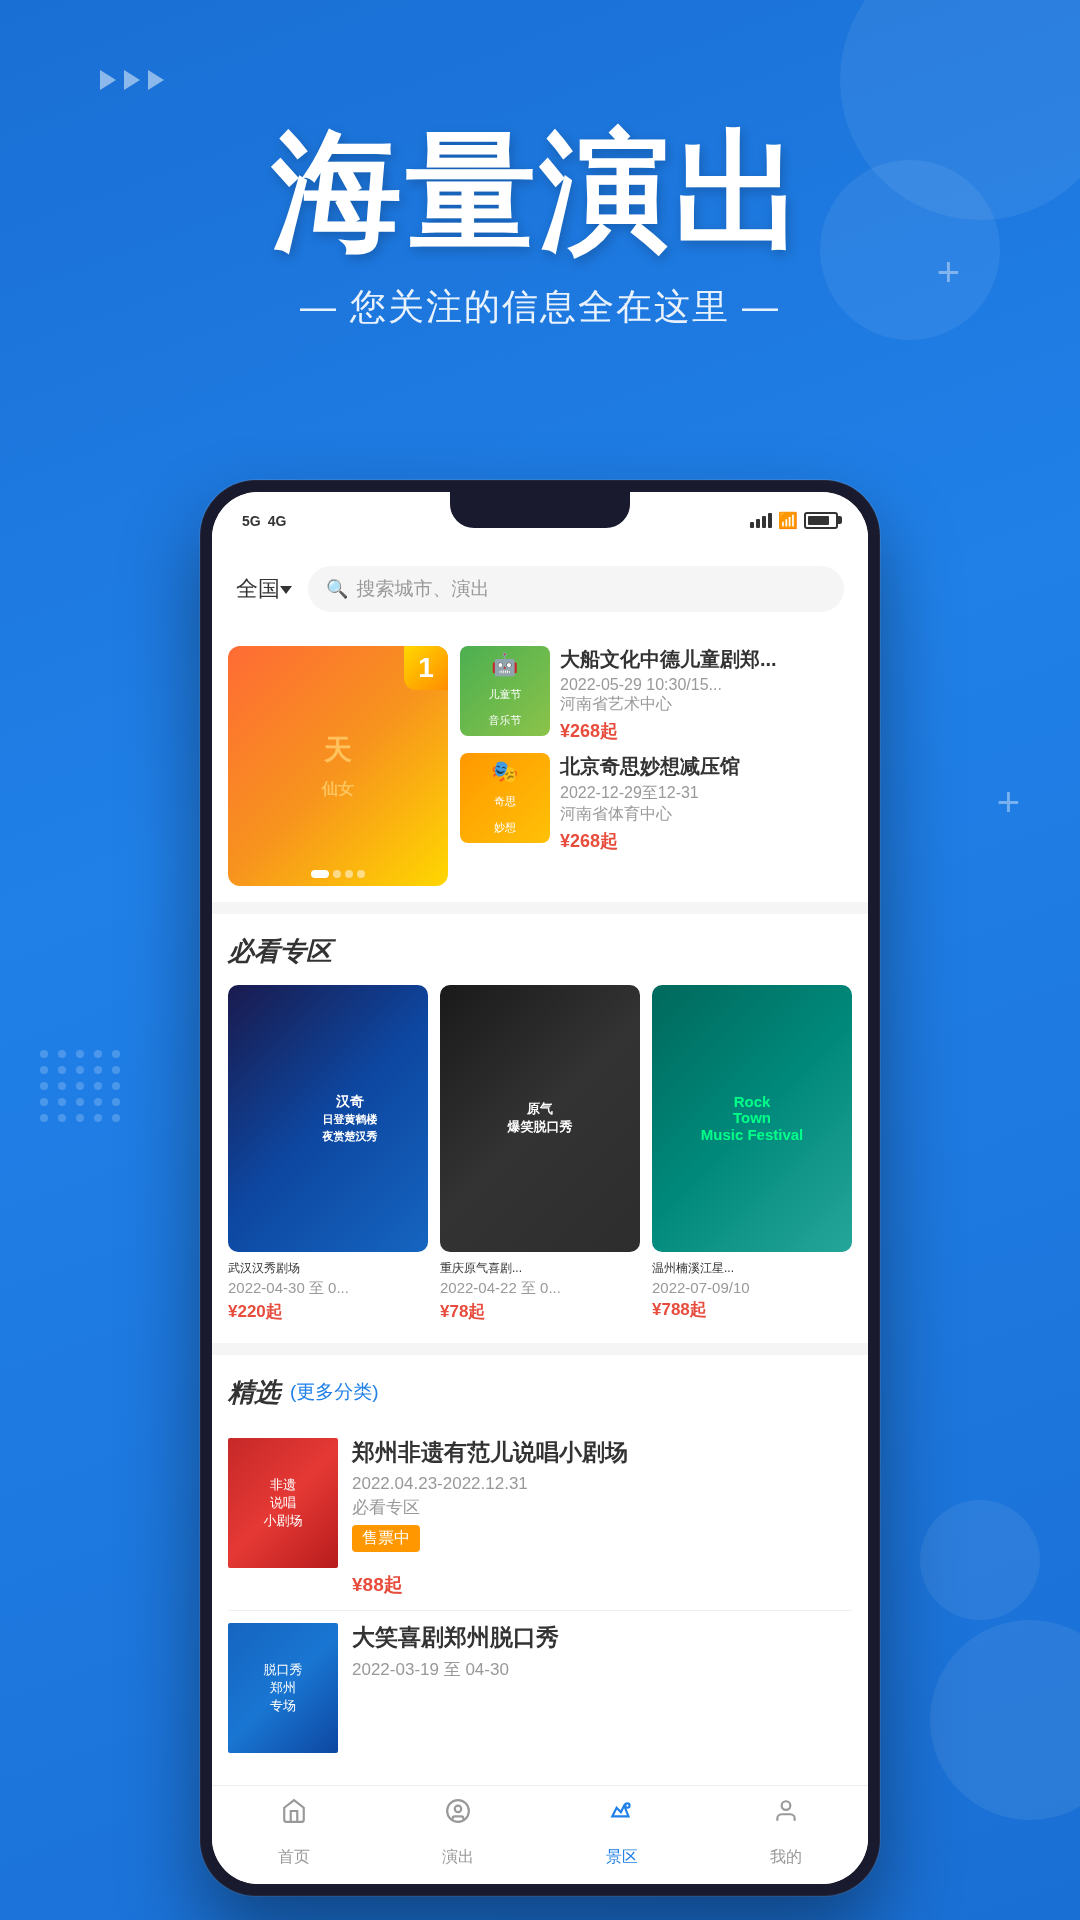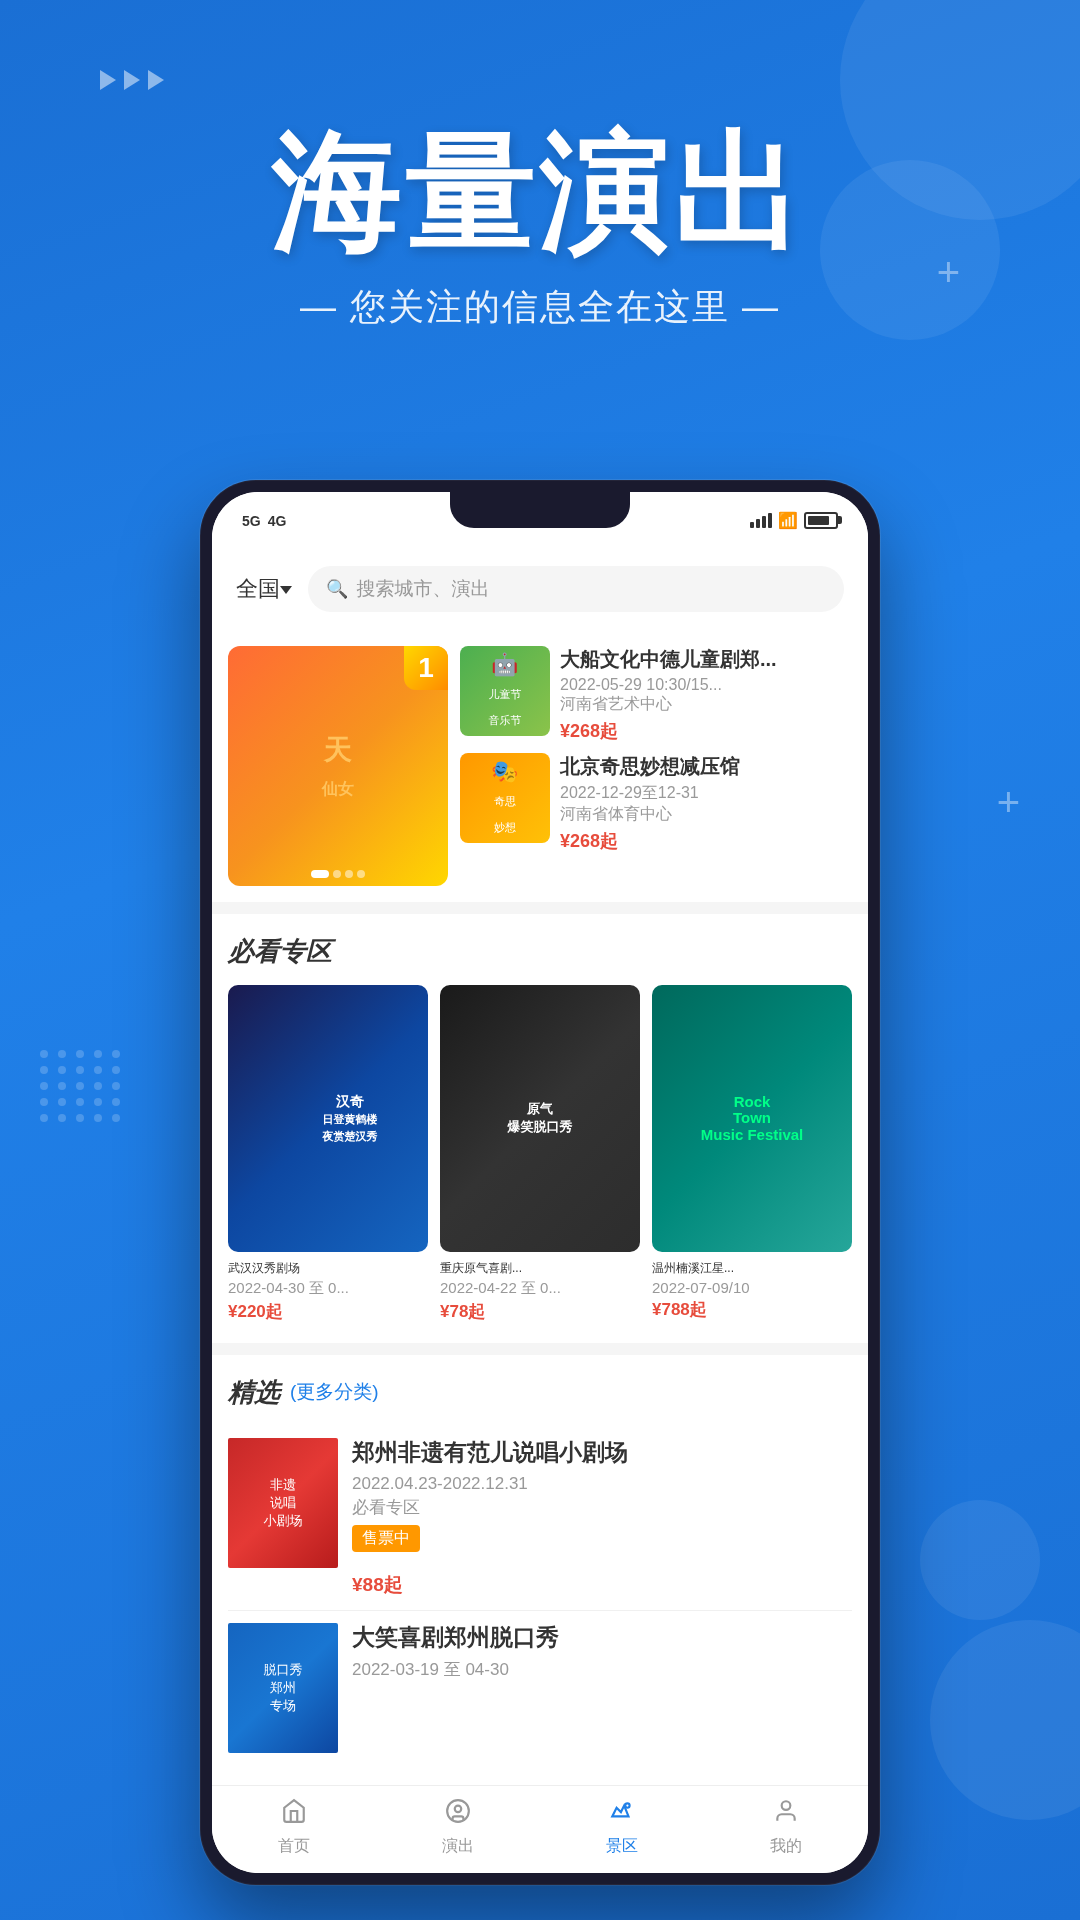--- a/index.html
+++ b/index.html
@@ -364,21 +364,21 @@
       background: white;
       border-top: 1px solid #eee;
       display: flex;
       padding: 12px 0 16px;
     }
     .nav-item {
       flex: 1;
       display: flex;
       flex-direction: column;
       align-items: center;
-      gap: 5px;
+      gap: 16px;
     }
     .nav-icon { font-size: 26px; color: #999; }
     .nav-icon.active { color: #2080e8; }
     .nav-label { font-size: 16px; color: #999; }
     .nav-label.active { color: #2080e8; }
 
     .anime-char {
       color: rgba(255,200,100,0.9);
       font-size: 28px;
       font-weight: 900;

